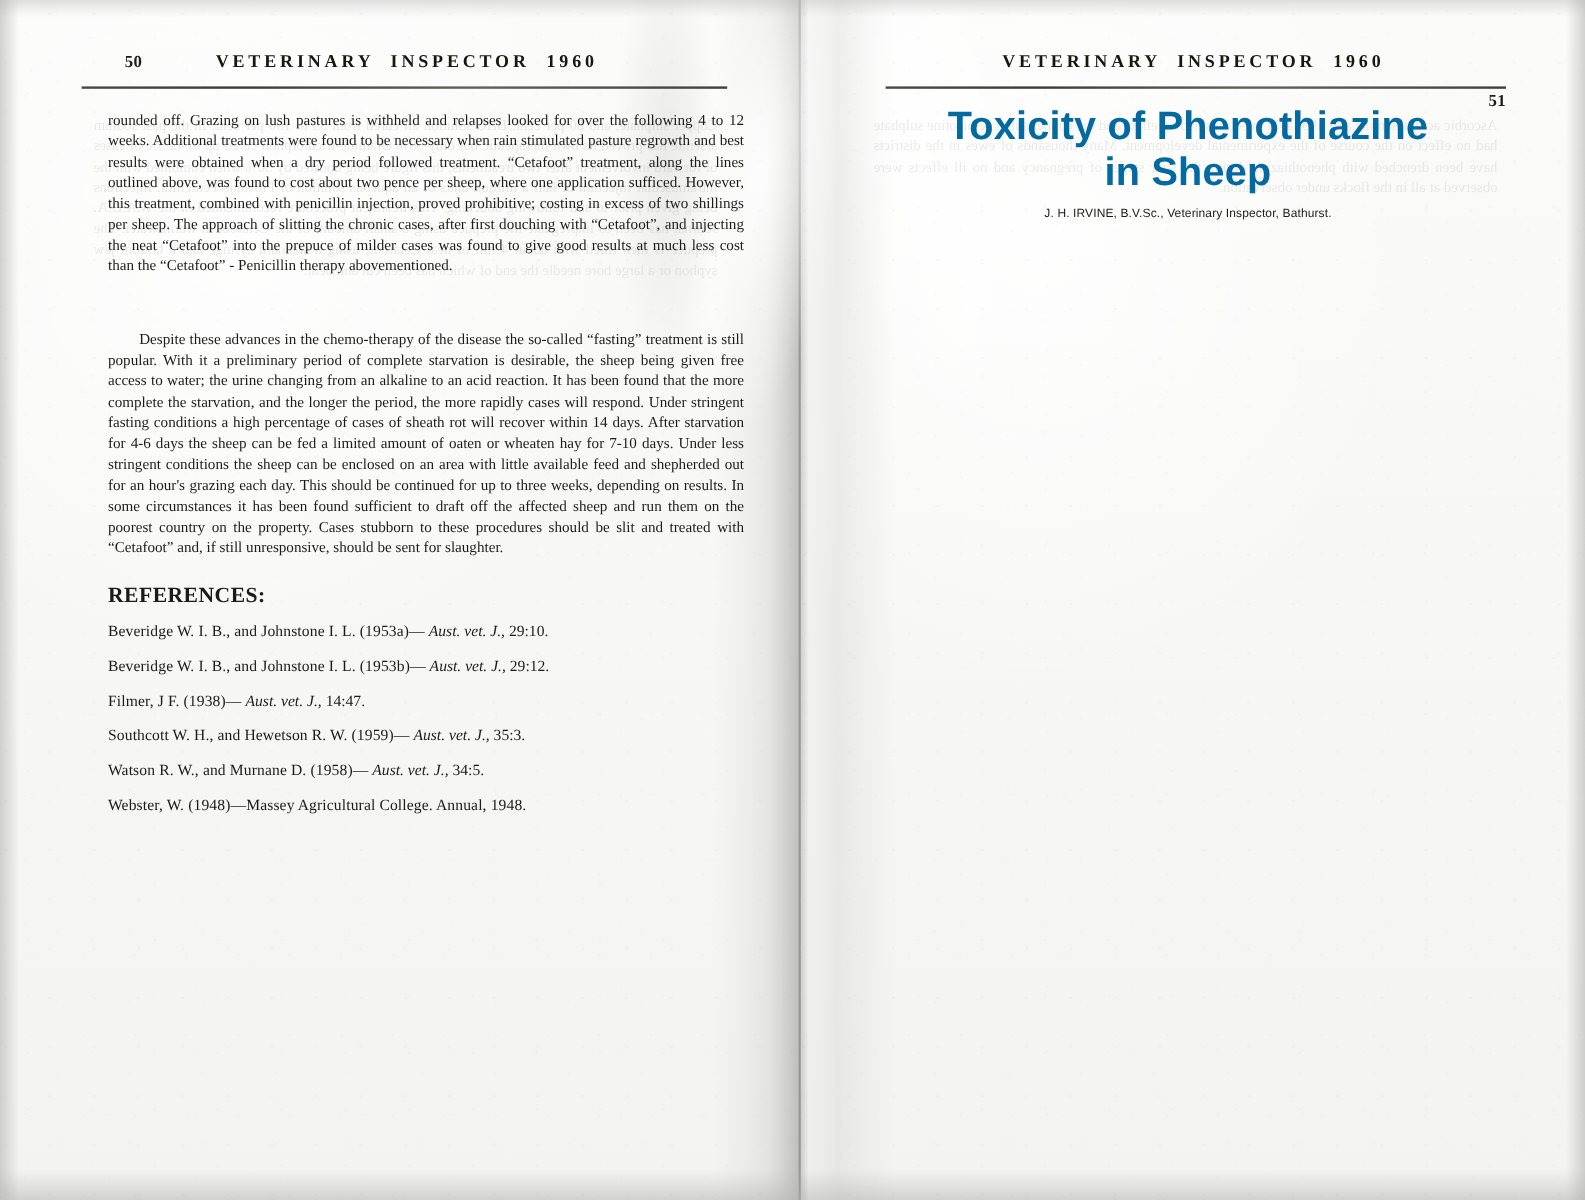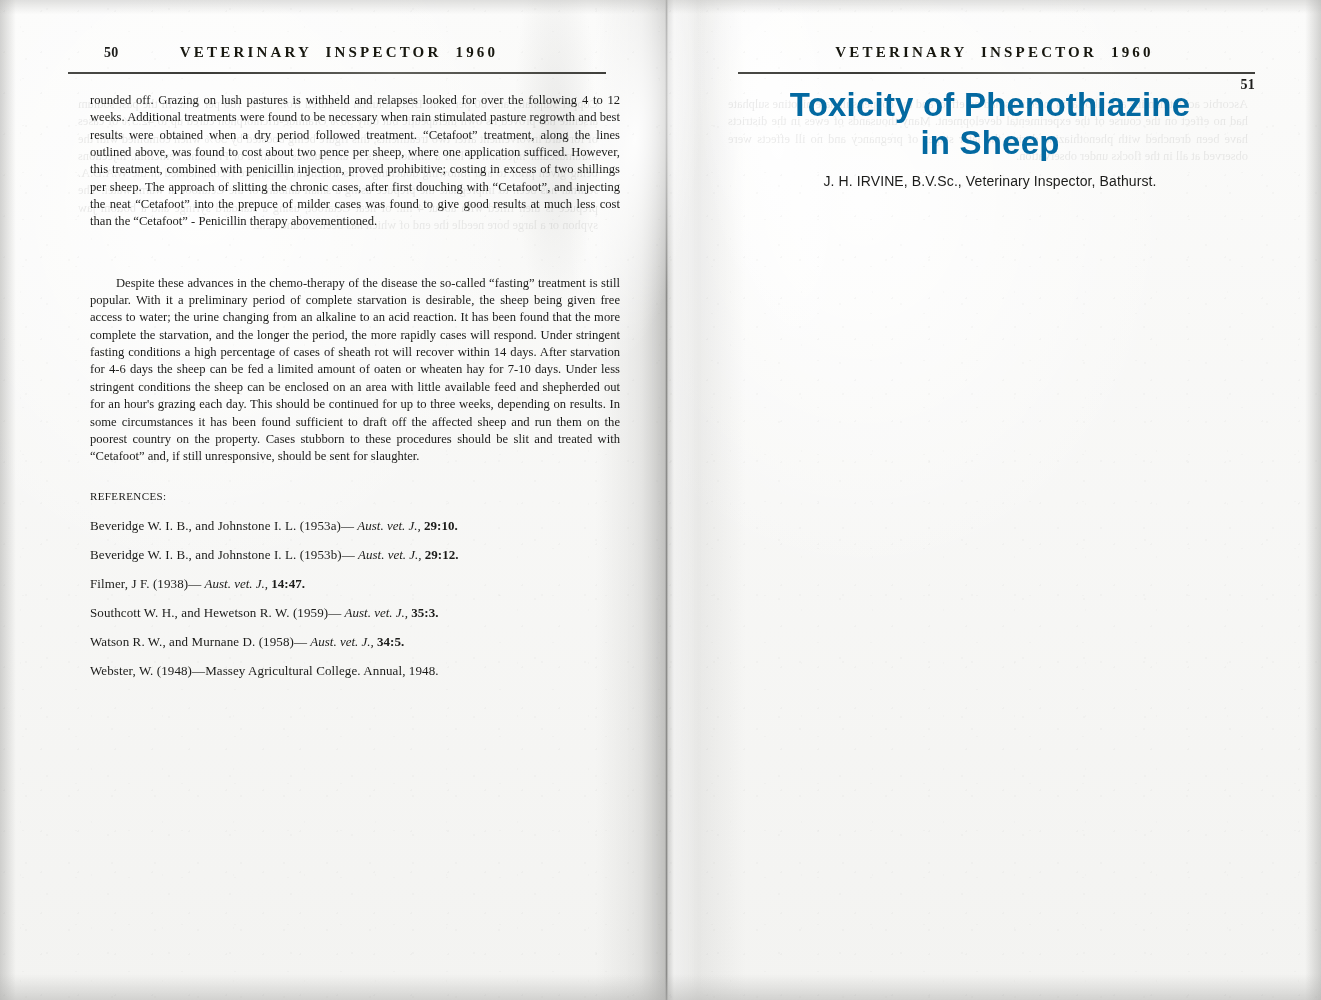--- a/index.html
+++ b/index.html
@@ -123,39 +123,39 @@
     font-size:33px;
     line-height:38px;
     text-align:center;
     letter-spacing:.2px;
     color:#0369a1;
   }
   .art-title .l2{display:block;}
   .byline{
     margin:11px 0 0 0;
     font-family:"Liberation Sans",sans-serif;
-    font-size:14px;
+    font-size:10px;
     text-align:center;
     color:#1c1c1a;
     letter-spacing:.1px;
   }
 
   
   .ref-head{
-    font-weight:normal;font-size:11px;letter-spacing:.4px;margin:0 0 14px 0;
+    font-weight:bold;font-size:18px;letter-spacing:.4px;margin:0 0 14px 0;
   }
   .ref{
     margin:0 0 14.5px 0;
     font-size:13px;
     line-height:16px;
     text-align:left;
     color:#1b1b19;
   }
   .ref .j{font-style:italic;}
-  .ref .v{font-weight:bold;}
+  .ref .v{font-weight:normal;}
   .ref .au{letter-spacing:.1px;text-align:center;}
 
   
   .grain{
     position:absolute;inset:0;pointer-events:none;
     background-image:
       radial-gradient(circle at 12% 28%, rgba(140,140,136,.10) 0 1px, transparent 1px),
       radial-gradient(circle at 43% 67%, rgba(140,140,136,.09) 0 1px, transparent 1px),
       radial-gradient(circle at 77% 15%, rgba(140,140,136,.08) 0 1px, transparent 1px),
       radial-gradient(circle at 61% 88%, rgba(140,140,136,.09) 0 1px, transparent 1px),

